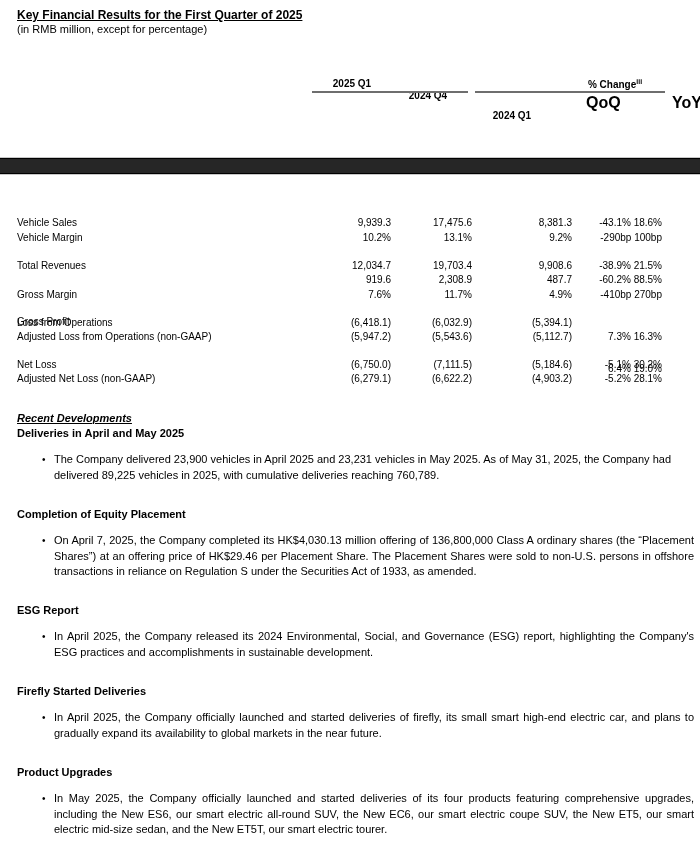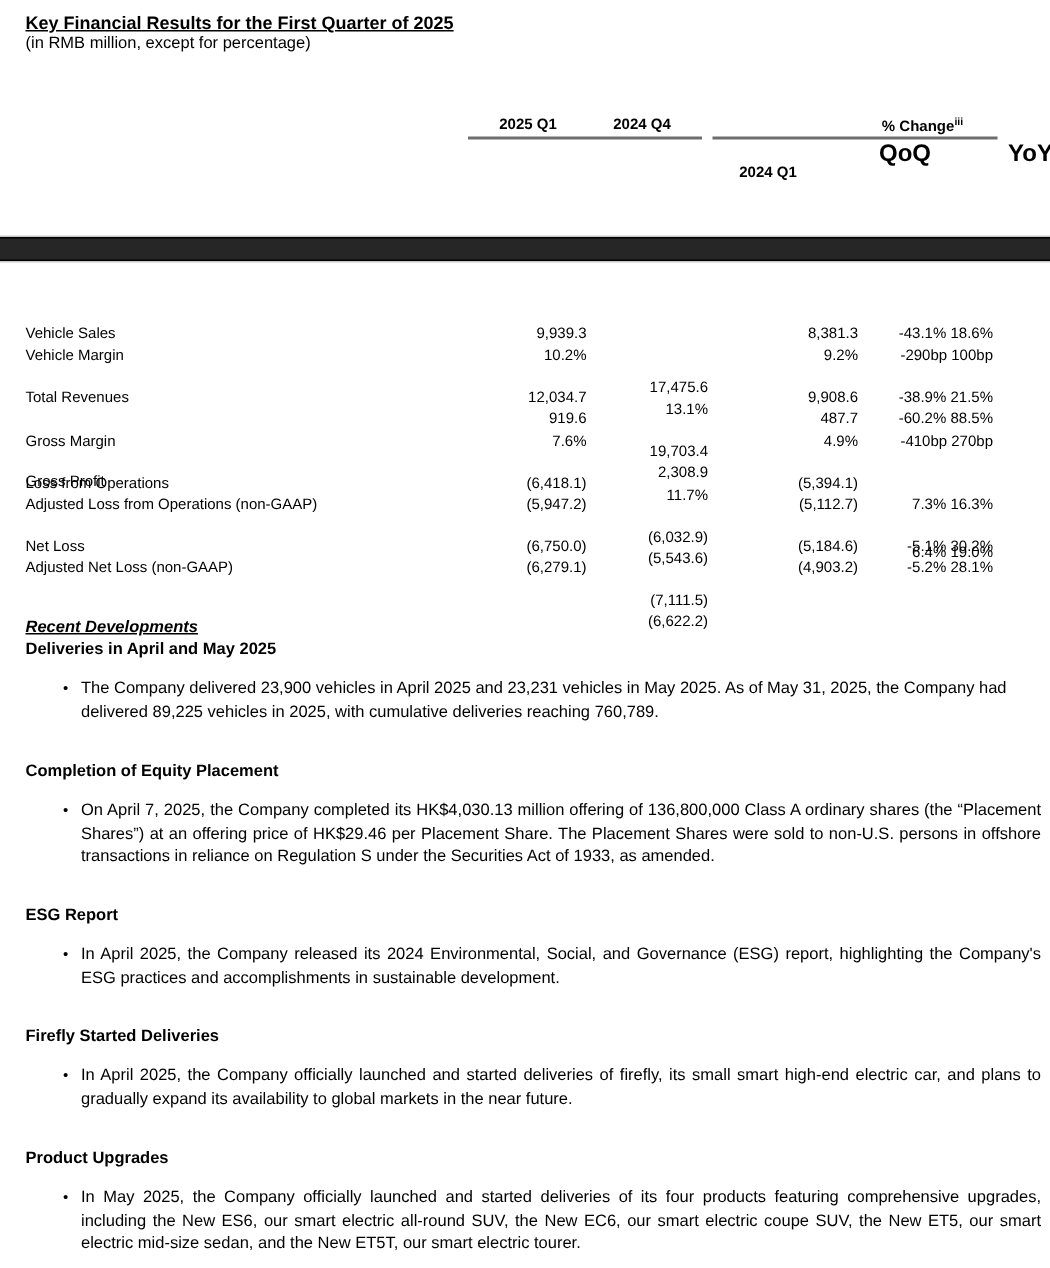--- a/index.html
+++ b/index.html
@@ -15,41 +15,41 @@
   .uline { position: absolute; height: 2px; background: #6e6e6e; }
   .subhead { top: 94px; font-size: 16px; font-weight: bold; }
   .darkbar {
     position: absolute; left: 0; top: 158px; width: 700px; height: 14px;
     background: #262626; border-top: 1px solid #000; border-bottom: 1px solid #000;
     box-shadow: 0 -1px 0 #c8c8c8, 0 1px 0 #c8c8c8;
   }
   .rlabel { left: 17px; font-size: 10px; }
   .num { font-size: 10px; text-align: right; }
   .c1 { right: 309px; }
-  .c2 { right: 228px; margin-top: 36px; }
+  .c2 { right: 228px; }
   .c3 { right: 128px; }
   .c4 { right: 38px; width: 120px; text-align: right; }
   .h-sec { left: 17px; font-size: 11px; font-weight: bold; }
   .h-italic { font-style: italic; text-decoration: underline; }
   .bullet {
     position: absolute; left: 42px; width: 652px; font-size: 11px; line-height: 15.5px;
   }
   .bullet .dot { position: absolute; left: 0; top: 0; font-size: 10px; }
   .bullet .txt { display: block; margin-left: 12px; white-space: normal; text-align: justify; }
   .bullet .txt.left { text-align: left; }
 </style>
 </head>
 <body>
 
 <div class="abs title">Key Financial Results for the First Quarter of 2025</div>
 <div class="abs subtitle">(in RMB million, except for percentage)</div>
 
 <div>
   <div class="abs colhead" style="left:322px;width:60px;">2025 Q1</div>
-  <div class="abs colhead" style="left:398px;width:60px;">2024 Q4</div>
+  <div class="abs colhead" style="left:398px;width:60px;margin-top:12px;">2024 Q4</div>
   <div class="abs colhead" style="left:482px;width:60px;margin-top:32px;">2024 Q1</div>
   <div class="abs colhead" style="left:580px;width:70px;"><span>% Change</span><sup>iii</sup></div>
   <div class="uline" style="left:312px;top:91px;width:156px;"></div>
   <div class="uline" style="left:475px;top:91px;width:190px;"></div>
   <div class="abs subhead" style="left:586px;">QoQ</div>
   <div class="abs subhead" style="left:672px;">YoY</div>
 </div>
 
 <div class="darkbar"></div>
 

